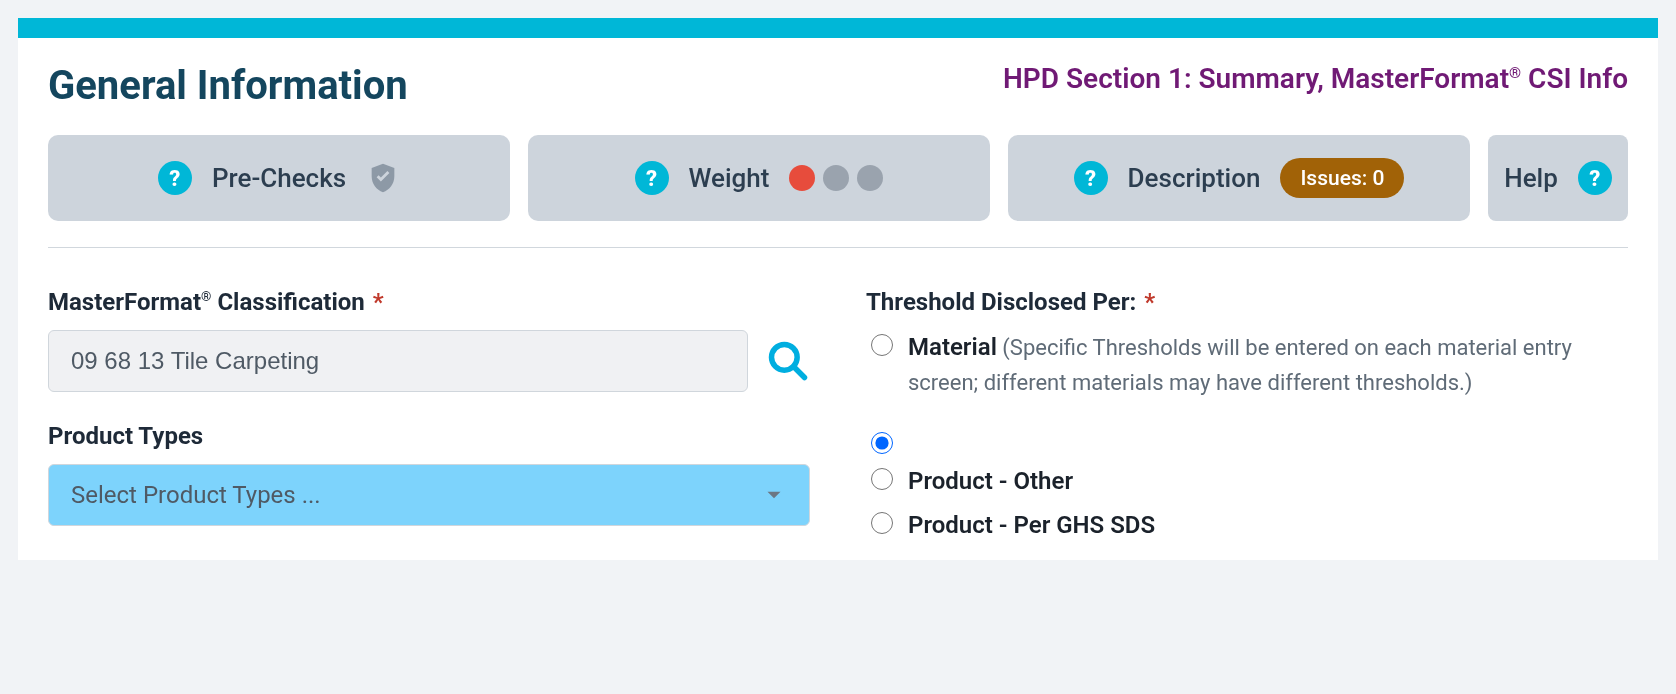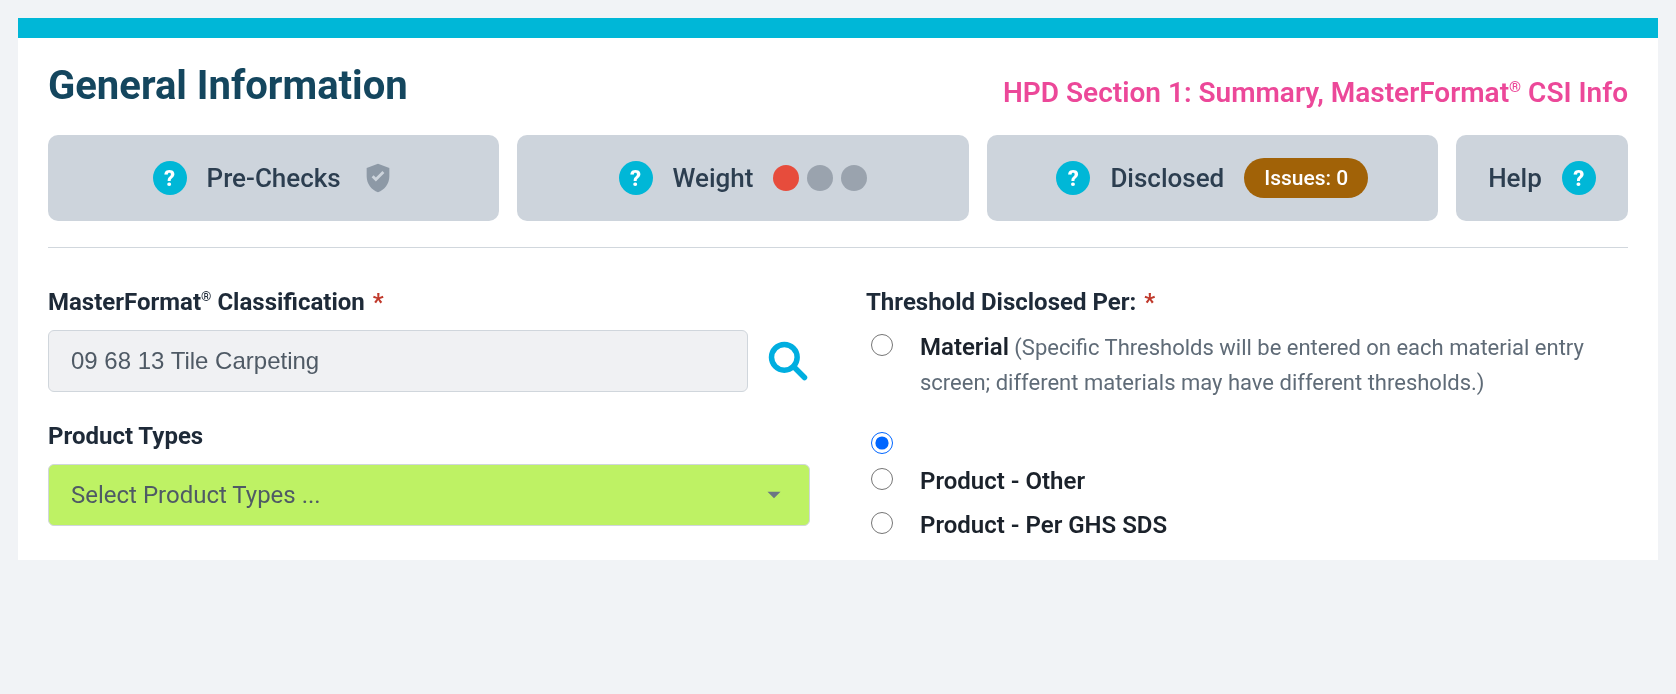--- a/index.html
+++ b/index.html
@@ -18,33 +18,33 @@
   .top-stripe {
     height: 20px;
     background: #00b7d7;
   }
   .content {
     padding: 24px 30px 0 30px;
   }
   .header-row {
     display: flex;
     justify-content: space-between;
-    align-items: flex-end;
+    align-items: flex-start;
     margin-bottom: 26px;
   }
   .page-title {
     margin: 0;
     font-size: 40px;
     font-weight: 700;
     color: #14465e;
   }
   .section-label {
     font-size: 28px;
     font-weight: 600;
-    color: #ec4899;
+    color: #701a75;
     margin: 0;
   }
   sup { font-size: 0.55em; vertical-align: super; }
   .required { color: #c0392b; margin-left: 2px; }
 
   .tiles-row {
     display: flex;
     gap: 18px;
     margin-bottom: 26px;
   }
@@ -55,21 +55,21 @@
     display: flex;
     align-items: center;
     justify-content: center;
     font-size: 26px;
     font-weight: 500;
     color: #2c3e50;
     padding: 0 24px;
     gap: 20px;
   }
   .tile-main { flex: 1; }
-  .tile-help { width: 172px; }
+  .tile-help { width: 140px; border-radius: 8px; }
   .help-circle {
     width: 34px;
     height: 34px;
     border-radius: 50%;
     background: #00b7d7;
     color: #fff;
     font-weight: 800;
     font-size: 22px;
     display: inline-flex;
     align-items: center;
@@ -135,41 +135,41 @@
     height: 44px;
     color: #00aee0;
     flex-shrink: 0;
     cursor: pointer;
   }
   .select {
     width: 100%;
     height: 62px;
     border: 1px solid #d0d6dc;
     border-radius: 6px;
-    background: #bef264;
+    background: #7dd3fc;
     font-size: 24px;
     color: #4f5a65;
     padding: 0 22px;
     display: flex;
     align-items: center;
     justify-content: space-between;
     cursor: pointer;
     margin-bottom: 34px;
   }
   .chevron {
     width: 26px;
     height: 26px;
     color: #6c7784;
   }
 
   .radio-group { }
   .radio-option {
     display: flex;
     align-items: flex-start;
-    gap: 24px;
+    gap: 12px;
     margin-bottom: 10px;
     font-size: 24px;
     color: #1e2a38;
   }
   .radio-option input[type=radio] {
     width: 22px;
     height: 22px;
     margin-top: 4px;
     accent-color: #0066ff;
     flex-shrink: 0;
@@ -208,21 +208,21 @@
         <span>Weight</span>
         <div class="dots">
           <span class="dot dot-red"></span>
           <span class="dot"></span>
           <span class="dot"></span>
         </div>
       </div>
 
       <div class="tile tile-main">
         <span class="help-circle">?</span>
-        <span>Disclosed</span>
+        <span>Description</span>
         <span class="badge">Issues: 0</span>
       </div>
 
       <div class="tile tile-help">
         <span>Help</span>
         <span class="help-circle">?</span>
       </div>
 
     </div>
 

